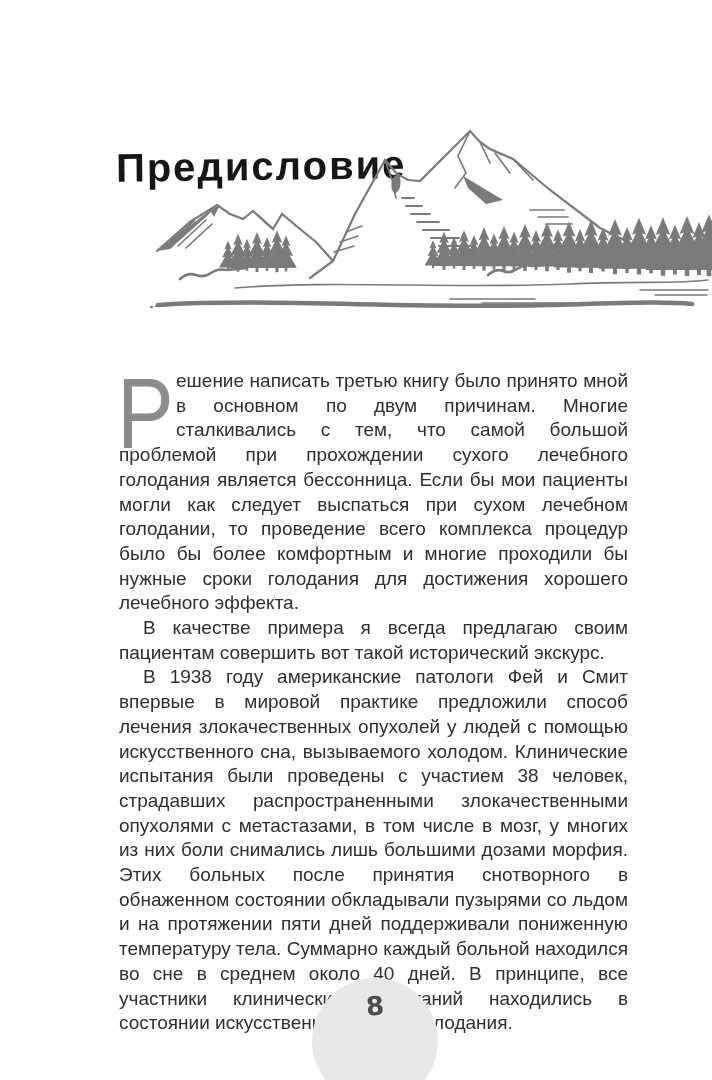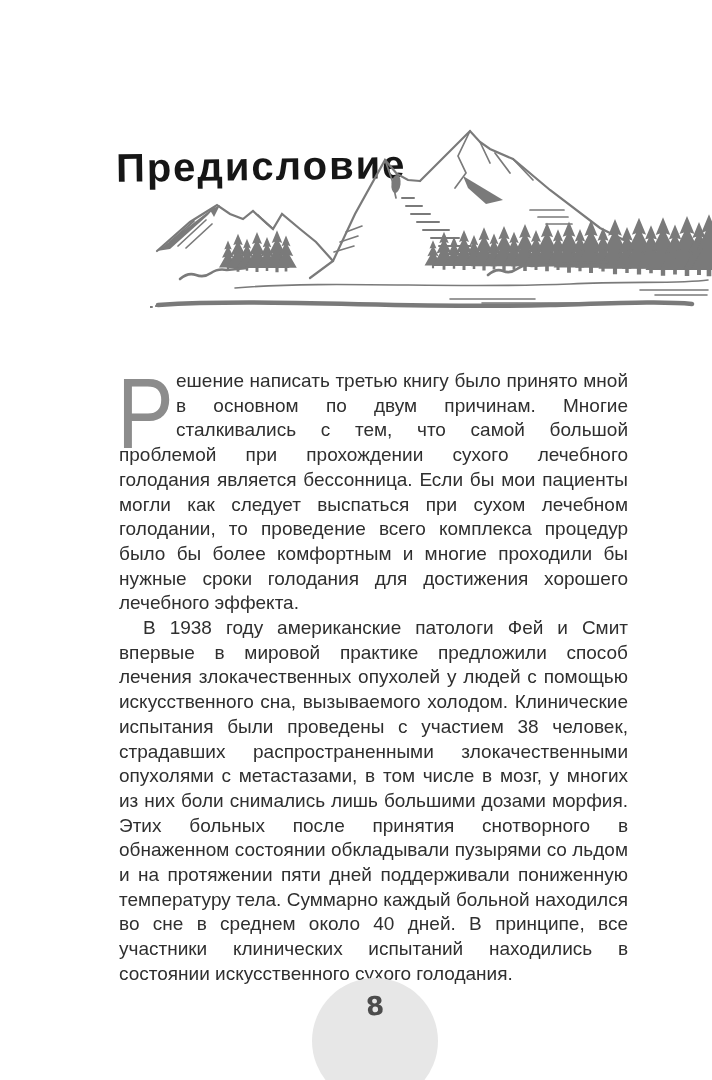--- a/index.html
+++ b/index.html
@@ -127,20 +127,21 @@
       <path d="M-2,189 h4 M6,188 l7,-1" stroke-width="2"></path>
     </g>
   </svg>
 
   <div class="body-text">
     <p>
       <span class="dropcap">
           <span class="dropcap-glyph">Р</span>
         </span><span>ешение написать третью книгу было принято мной в основном по двум причинам. Многие сталкивались с тем, что самой большой проблемой при прохождении сухого лечебного голодания является бессонница. Если бы мои пациенты могли как следует выспаться при сухом лечебном голодании, то проведение всего комплекса процедур было бы более комфортным и многие проходили бы нужные сроки голодания для достижения хорошего лечебного эффекта.</span>
     </p>
+    <p class="p-indent">В качестве примера я всегда предлагаю своим пациентам совершить вот такой исторический экскурс.</p>
     <p class="p-indent">В 1938 году американские патологи Фей и Смит впервые в мировой практике предложили способ лечения злокачественных опухолей у людей с помощью искусственного сна, вызываемого холодом. Клинические испытания были проведены с участием 38 человек, страдавших распространенными злокачественными опухолями с метастазами, в том числе в мозг, у многих из них боли снимались лишь большими дозами морфия. Этих больных после принятия снотворного в обнаженном состоянии обкладывали пузырями со льдом и на протяжении пяти дней поддерживали пониженную температуру тела. Суммарно каждый больной находился во сне в среднем около 40 дней. В принципе, все участники клинических испытаний находились в состоянии искусственного сухого голодания.</p>
   </div>
 
   <div class="page-circle">
     <span class="pnum">8</span>
   </div>
 
 </div>
 
 </body></html>

